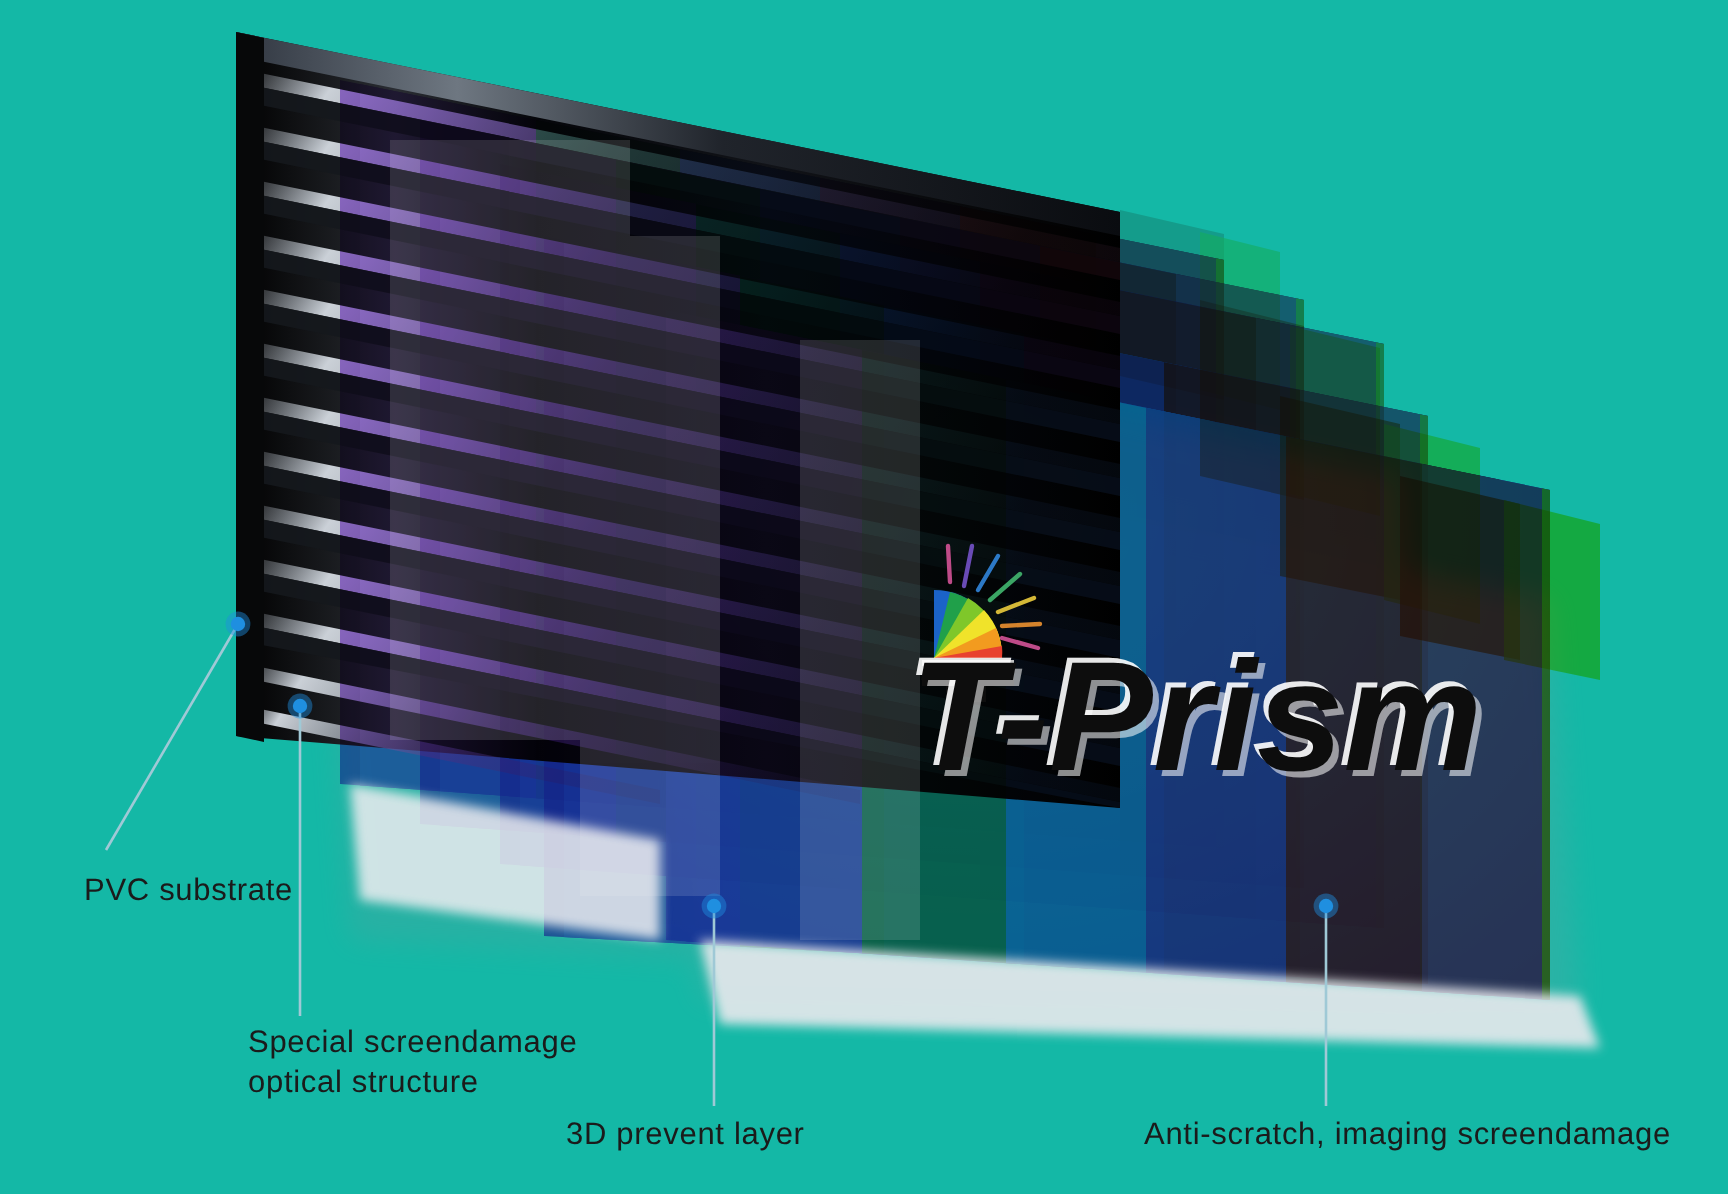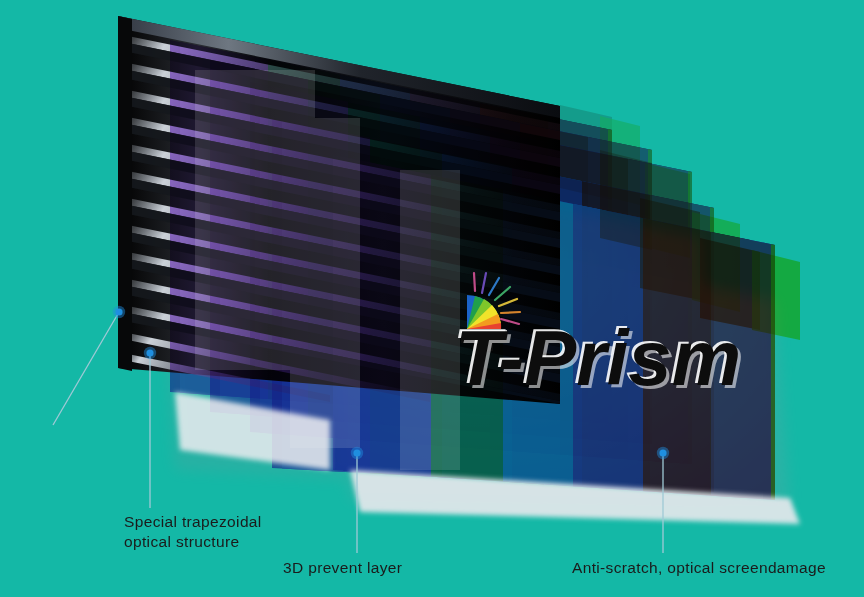--- a/index.html
+++ b/index.html
@@ -328,21 +328,22 @@
         <circle cx="357" cy="453" r="6.2" fill="#1f8fe0" opacity="0.45"></circle>
         <circle cx="357" cy="453" r="3.6" fill="#1f8fe0"></circle>
       </g>
       <g>
         <circle cx="663" cy="453" r="6.2" fill="#1f8fe0" opacity="0.45"></circle>
         <circle cx="663" cy="453" r="3.6" fill="#1f8fe0"></circle>
       </g>
     </g>
   </svg>
 
-
-  <div class="callout-label two-line" style="left:124px; top:512px;">Special trapezoidal
+  <div class="callout-label" style="left:42px; top:436px;">PVC substrate</div>
+
+  <div class="callout-label two-line" style="left:124px; top:512px;">Special screendamage
 optical structure</div>
 
   <div class="callout-label" style="left:283px; top:558px;">3D prevent layer</div>
 
-  <div class="callout-label" style="left:572px; top:558px;">Anti-scratch, optical screendamage</div>
+  <div class="callout-label" style="left:572px; top:558px;">Anti-scratch, imaging screendamage</div>
 
 </div>
 
 </body></html>

